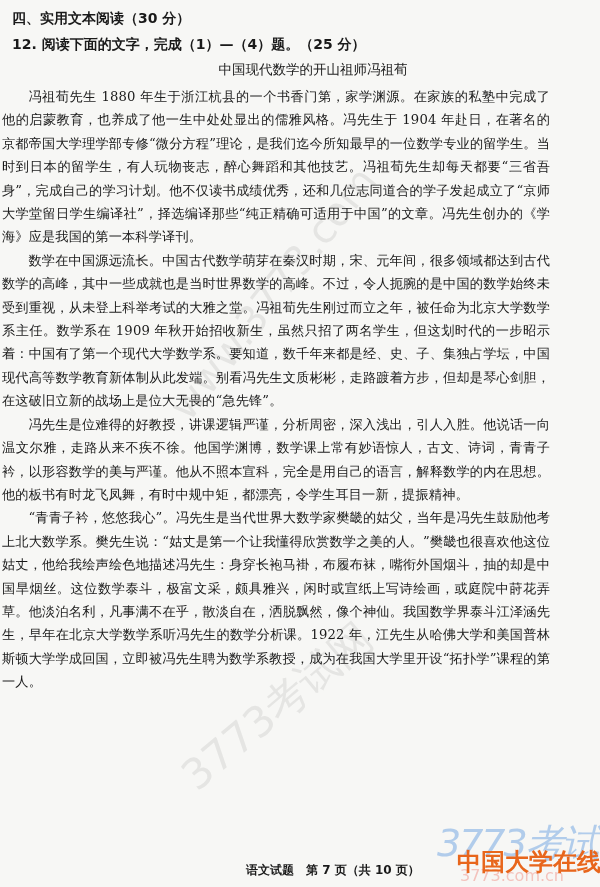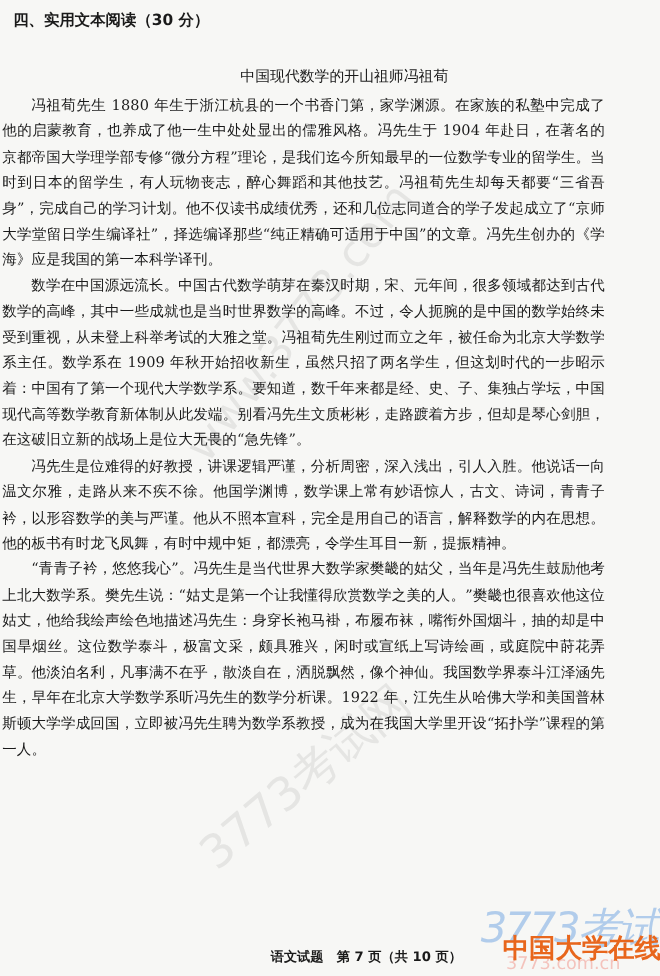--- a/index.html
+++ b/index.html
@@ -128,20 +128,21 @@
   </style>
 </head>
 <body>
 
 <div class="page">
 
   <div class="wm-diag wm-diag-1">www.3773.com</div>
   <div class="wm-diag wm-diag-2">3773考试网</div>
 
   <div class="section-heading">四、实用文本阅读（30 分）</div>
+  <div class="question-line">12. 阅读下面的文字，完成（1）—（4）题。（25 分）</div>
 
   <div class="article-title">中国现代数学的开山祖师冯祖荀</div>
 
   <div class="body-text">
     <p class="para">冯祖荀先生 1880 年生于浙江杭县的一个书香门第，家学渊源。在家族的私塾中完成了他的启蒙教育，也养成了他一生中处处显出的儒雅风格。冯先生于 1904 年赴日，在著名的京都帝国大学理学部专修“微分方程”理论，是我们迄今所知最早的一位数学专业的留学生。当时到日本的留学生，有人玩物丧志，醉心舞蹈和其他技艺。冯祖荀先生却每天都要“三省吾身”，完成自己的学习计划。他不仅读书成绩优秀，还和几位志同道合的学子发起成立了“京师大学堂留日学生编译社”，择选编译那些“纯正精确可适用于中国”的文章。冯先生创办的《学海》应是我国的第一本科学译刊。</p>
     <p class="para">数学在中国源远流长。中国古代数学萌芽在秦汉时期，宋、元年间，很多领域都达到古代数学的高峰，其中一些成就也是当时世界数学的高峰。不过，令人扼腕的是中国的数学始终未受到重视，从未登上科举考试的大雅之堂。冯祖荀先生刚过而立之年，被任命为北京大学数学系主任。数学系在 1909 年秋开始招收新生，虽然只招了两名学生，但这划时代的一步昭示着：中国有了第一个现代大学数学系。要知道，数千年来都是经、史、子、集独占学坛，中国现代高等数学教育新体制从此发端。别看冯先生文质彬彬，走路踱着方步，但却是琴心剑胆，在这破旧立新的战场上是位大无畏的“急先锋”。</p>
     <p class="para">冯先生是位难得的好教授，讲课逻辑严谨，分析周密，深入浅出，引人入胜。他说话一向温文尔雅，走路从来不疾不徐。他国学渊博，数学课上常有妙语惊人，古文、诗词，青青子衿，以形容数学的美与严谨。他从不照本宣科，完全是用自己的语言，解释数学的内在思想。他的板书有时龙飞凤舞，有时中规中矩，都漂亮，令学生耳目一新，提振精神。</p>
     <p class="para">“青青子衿，悠悠我心”。冯先生是当代世界大数学家樊畿的姑父，当年是冯先生鼓励他考上北大数学系。樊先生说：“姑丈是第一个让我懂得欣赏数学之美的人。”樊畿也很喜欢他这位姑丈，他给我绘声绘色地描述冯先生：身穿长袍马褂，布履布袜，嘴衔外国烟斗，抽的却是中国旱烟丝。这位数学泰斗，极富文采，颇具雅兴，闲时或宣纸上写诗绘画，或庭院中莳花弄草。他淡泊名利，凡事满不在乎，散淡自在，洒脱飘然，像个神仙。我国数学界泰斗江泽涵先生，早年在北京大学数学系听冯先生的数学分析课。1922 年，江先生从哈佛大学和美国普林斯顿大学学成回国，立即被冯先生聘为数学系教授，成为在我国大学里开设“拓扑学”课程的第一人。</p>
   </div>
 

